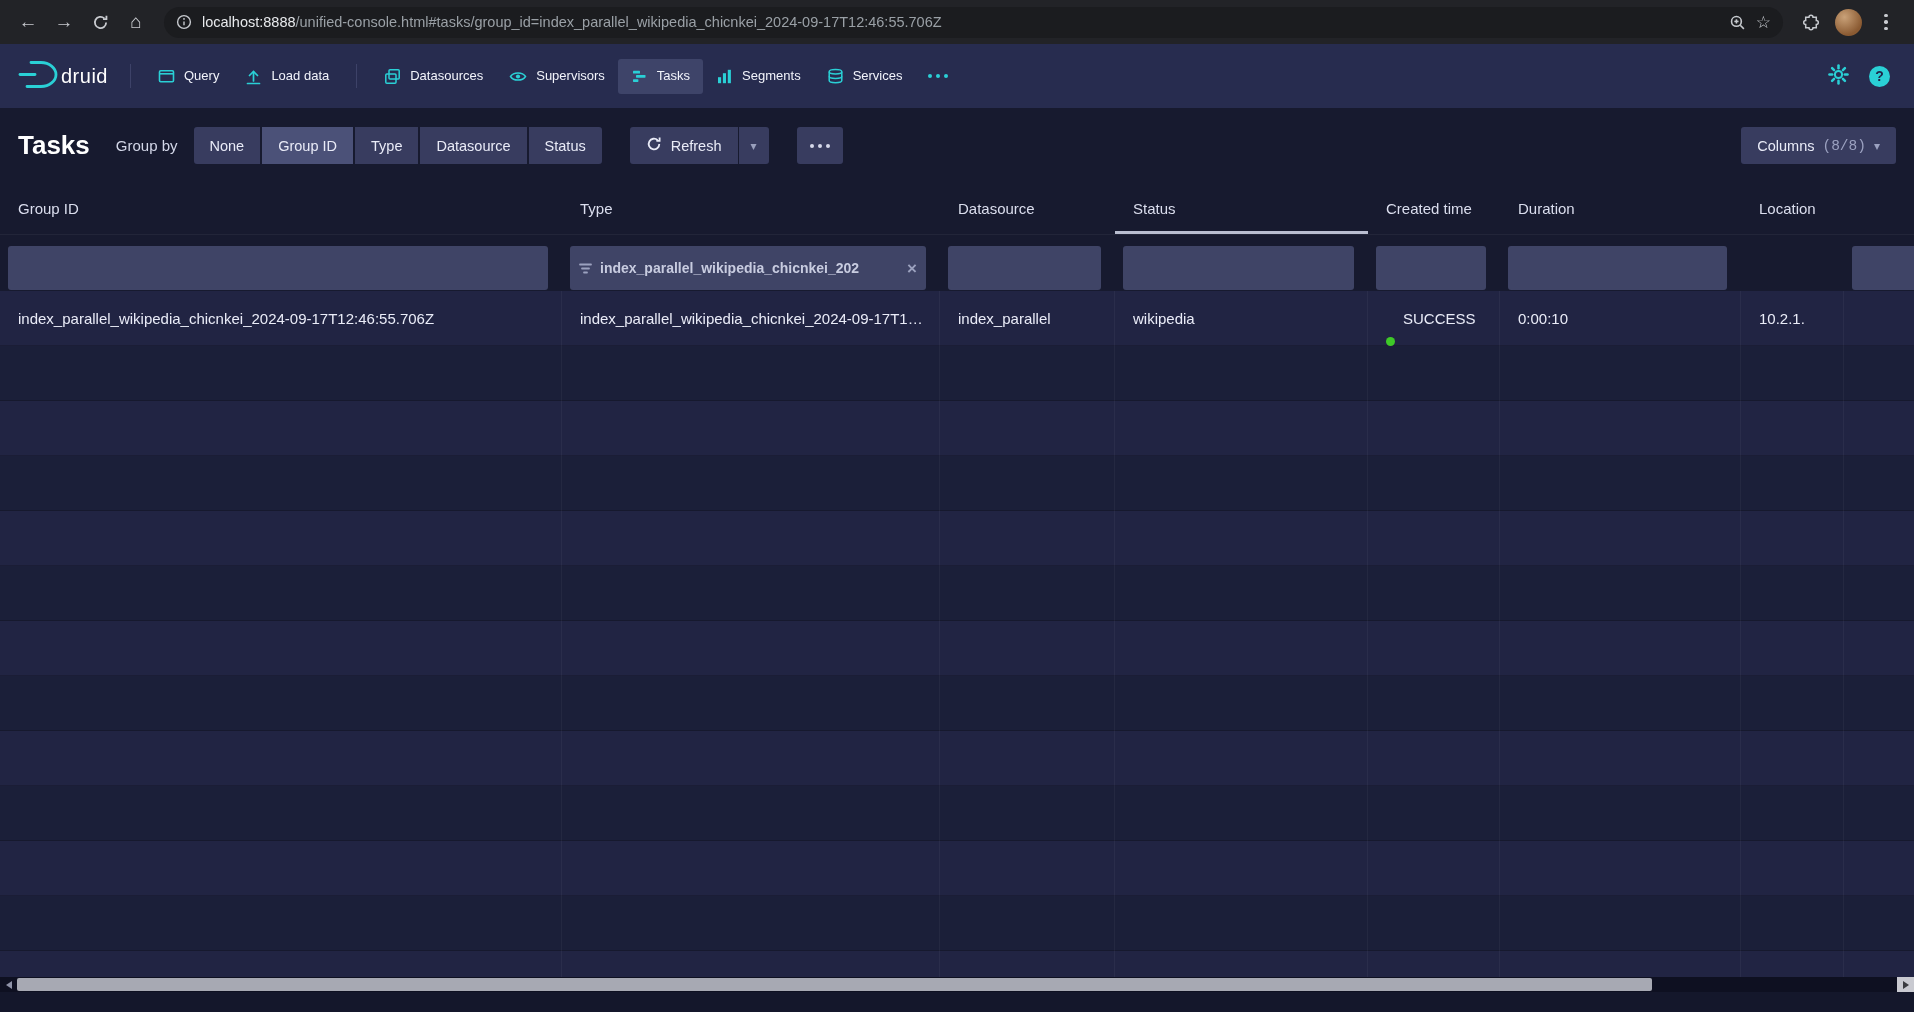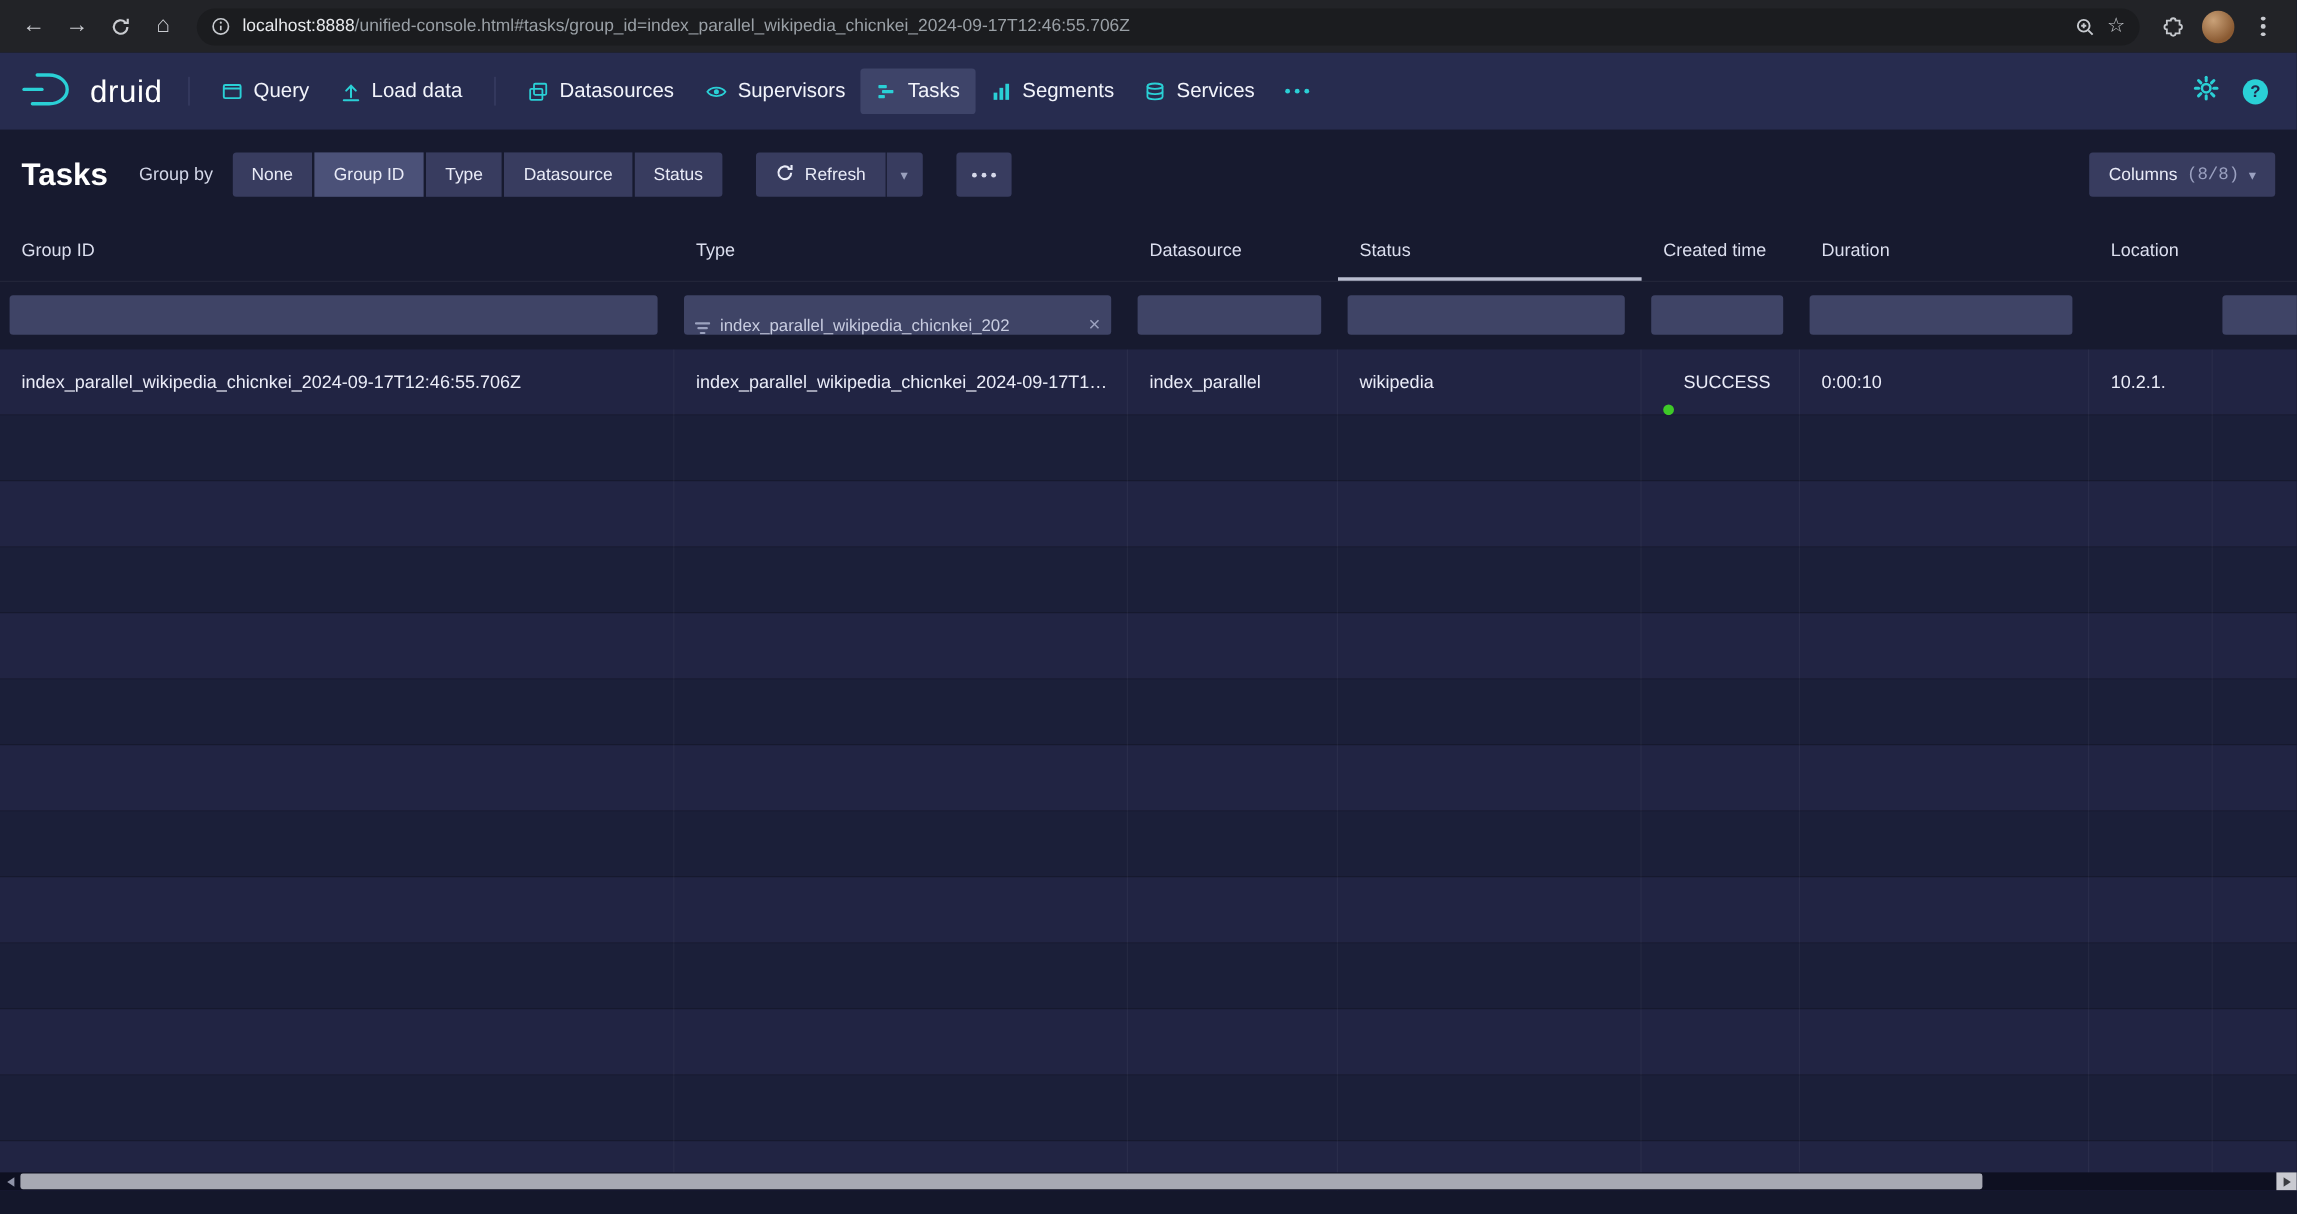--- a/index.html
+++ b/index.html
@@ -21,24 +21,24 @@
   .omni-icon { color:#c7cacf; display:flex; align-items:center; flex:none; cursor:pointer; }
   .star { font-size:17px; }
   .browser-right { display:flex; align-items:center; gap:6px; flex:none; }
   .avatar { width:27px; height:27px; border-radius:50%; flex:none; cursor:pointer;
             background:radial-gradient(circle at 35% 30%, #c9a178, #8a5a32 70%); }
   .kebab { display:flex; flex-direction:column; gap:3px; align-items:center; }
   .kebab i { width:3.5px; height:3.5px; border-radius:50%; background:#c9cbd0; display:block; }
   
   .app-header { height:64px; background:#272c4f; display:flex; align-items:center; padding:0 18px; }
   .teal { color:#2ad0d6; }
-  .brand { font-size:26px; color:#ffffff; margin:0 8px 0 17px; letter-spacing:.5px; }
+  .brand { font-size:20px; color:#ffffff; margin:0 8px 0 3px; letter-spacing:.5px; }
   .hdr-sep { width:1px; height:24px; background:#3d4268; margin:0 14px; flex:none; }
-  .nav-item { display:flex; align-items:center; gap:9px; padding:9px 13px; border-radius:3px;
-              color:#f2f4fb; font-size:17px; cursor:pointer; flex:none; }
+  .nav-item { display:flex; align-items:flex-start; gap:9px; padding:9px 13px; border-radius:3px;
+              color:#f2f4fb; font-size:13px; cursor:pointer; flex:none; }
   .nav-item.active { background:#3e4469; }
   .nav-item .icn { display:flex; align-items:center; }
   .hdots { display:flex; align-items:center; padding:9px 10px; cursor:pointer; }
   .hdots i { width:4px; height:4px; border-radius:50%; background:currentColor; display:block; margin:0 2px; }
   .spacer { flex:1; }
   .hdr-right { display:flex; align-items:center; gap:20px; margin-right:6px; }
   .help-badge { width:21px; height:21px; border-radius:50%; background:#2ad0d6; color:#20254a;
                 font-weight:bold; font-size:14px; display:flex; align-items:center; justify-content:center; cursor:pointer; }
   
   .toolbar { height:75px; display:flex; align-items:center; padding:0 18px; }
@@ -59,22 +59,22 @@
   .muted { color:#9ba1c0;font-family:Liberation Mono, monospace; }
   .caret { font-size:12px; color:#9ba1c0; }
   
   .trow { display:grid; grid-template-columns:562px 378px 175px 253px 132px 241px 103px 140px; width:1984px; }
   .thead { border-bottom:1px solid rgba(255,255,255,0.05); }
   .hcell { height:51px; line-height:51px; padding:0 12px 0 18px; font-size:15px; color:#dbdeee;
            white-space:nowrap; overflow:hidden; cursor:pointer; }
   .hcell.sorted { box-shadow:inset 0 -3px 0 #b9bdd0; }
   .filter-row { height:56px; }
   .fcell { padding:11px 14px 0 8px; }
-  .filter-input { height:33px; background:#3f4466; border-radius:3px; display:flex; align-items:flex-end;
-                  padding:0 9px; gap:8px; color:#c8cce0; font-size:14px; cursor:text; }
+  .filter-input { height:44px; background:#3f4466; border-radius:3px; display:flex; align-items:center;
+                  padding:0 9px; gap:8px; color:#c8cce0; font-size:14px; cursor:text;font-weight:bold; }
   .filter-icon { color:#9ca2bf; display:flex; align-items:center; flex:none; }
   .filter-text { white-space:nowrap; overflow:hidden; text-overflow:ellipsis; }
   .filter-clear { margin-left:auto; color:#9ca2bf; font-size:17px; line-height:1; cursor:pointer; flex:none; }
   .tbody { height:785px; overflow:hidden; }
   .tbody .trow { box-shadow:inset 0 -1px 0 rgba(0,0,0,0.18); cursor:pointer; }
   .trow.even { background:#212443; }
   .trow.odd { background:#1b1f39; }
   .tcell { height:55px; line-height:55px; padding:0 14px 0 18px; font-size:15px; color:#eaecf8;
            white-space:nowrap; overflow:hidden; text-overflow:ellipsis;
            border-right:1px solid rgba(255,255,255,0.045); }

